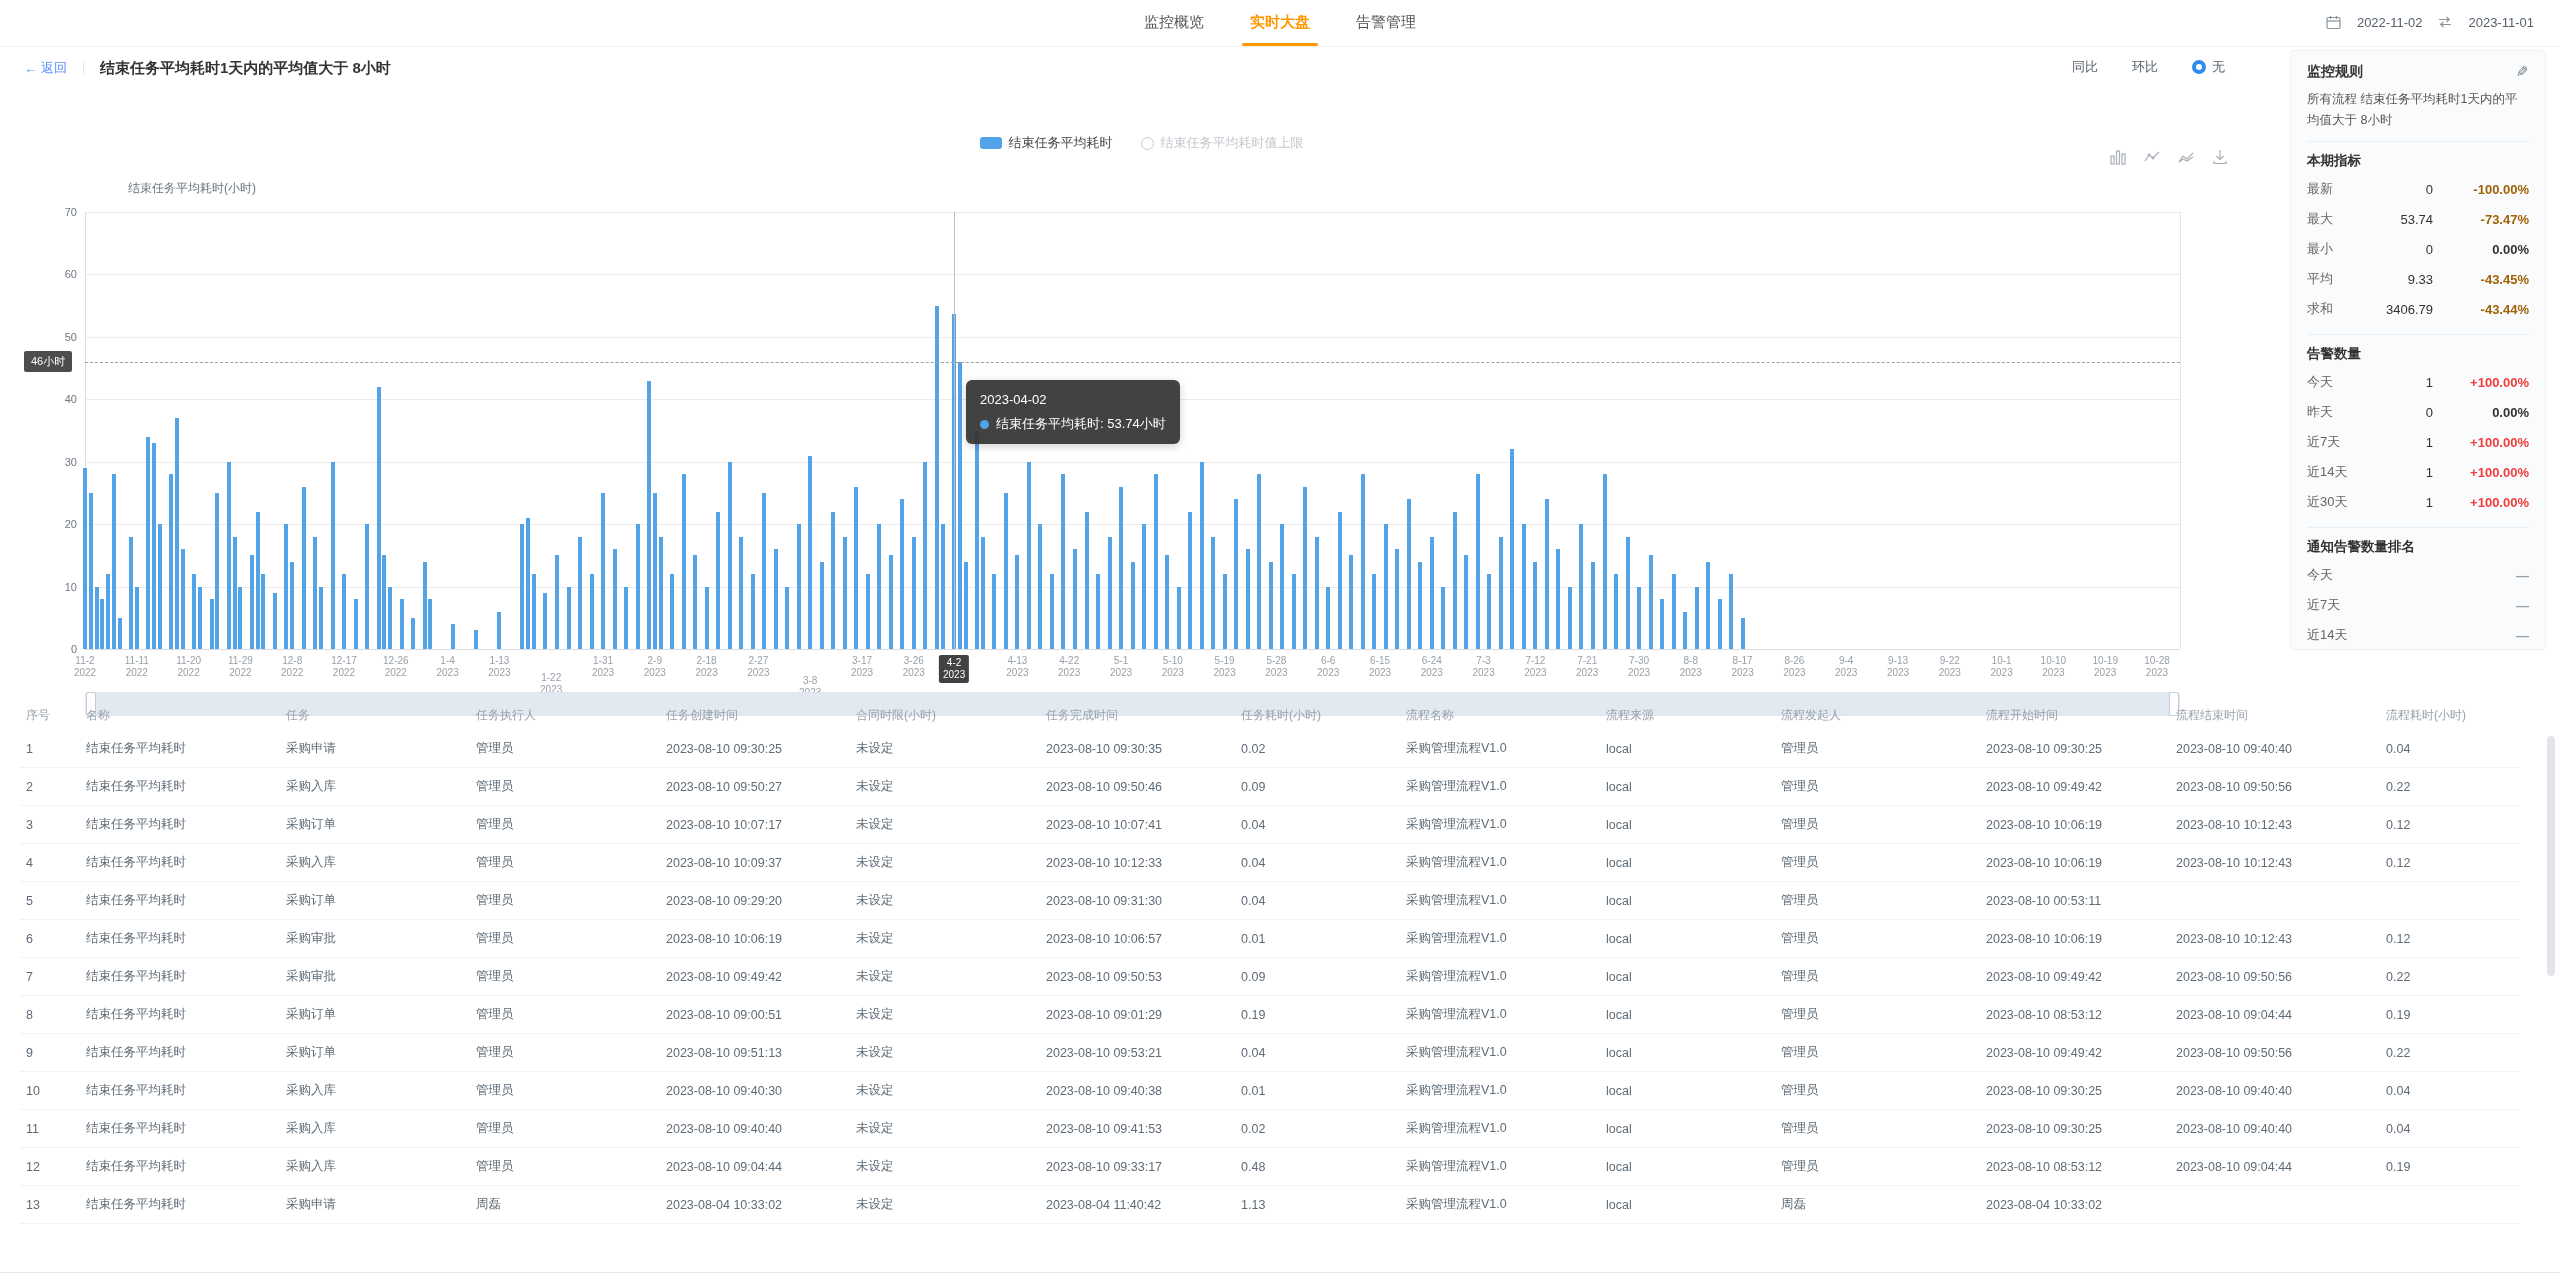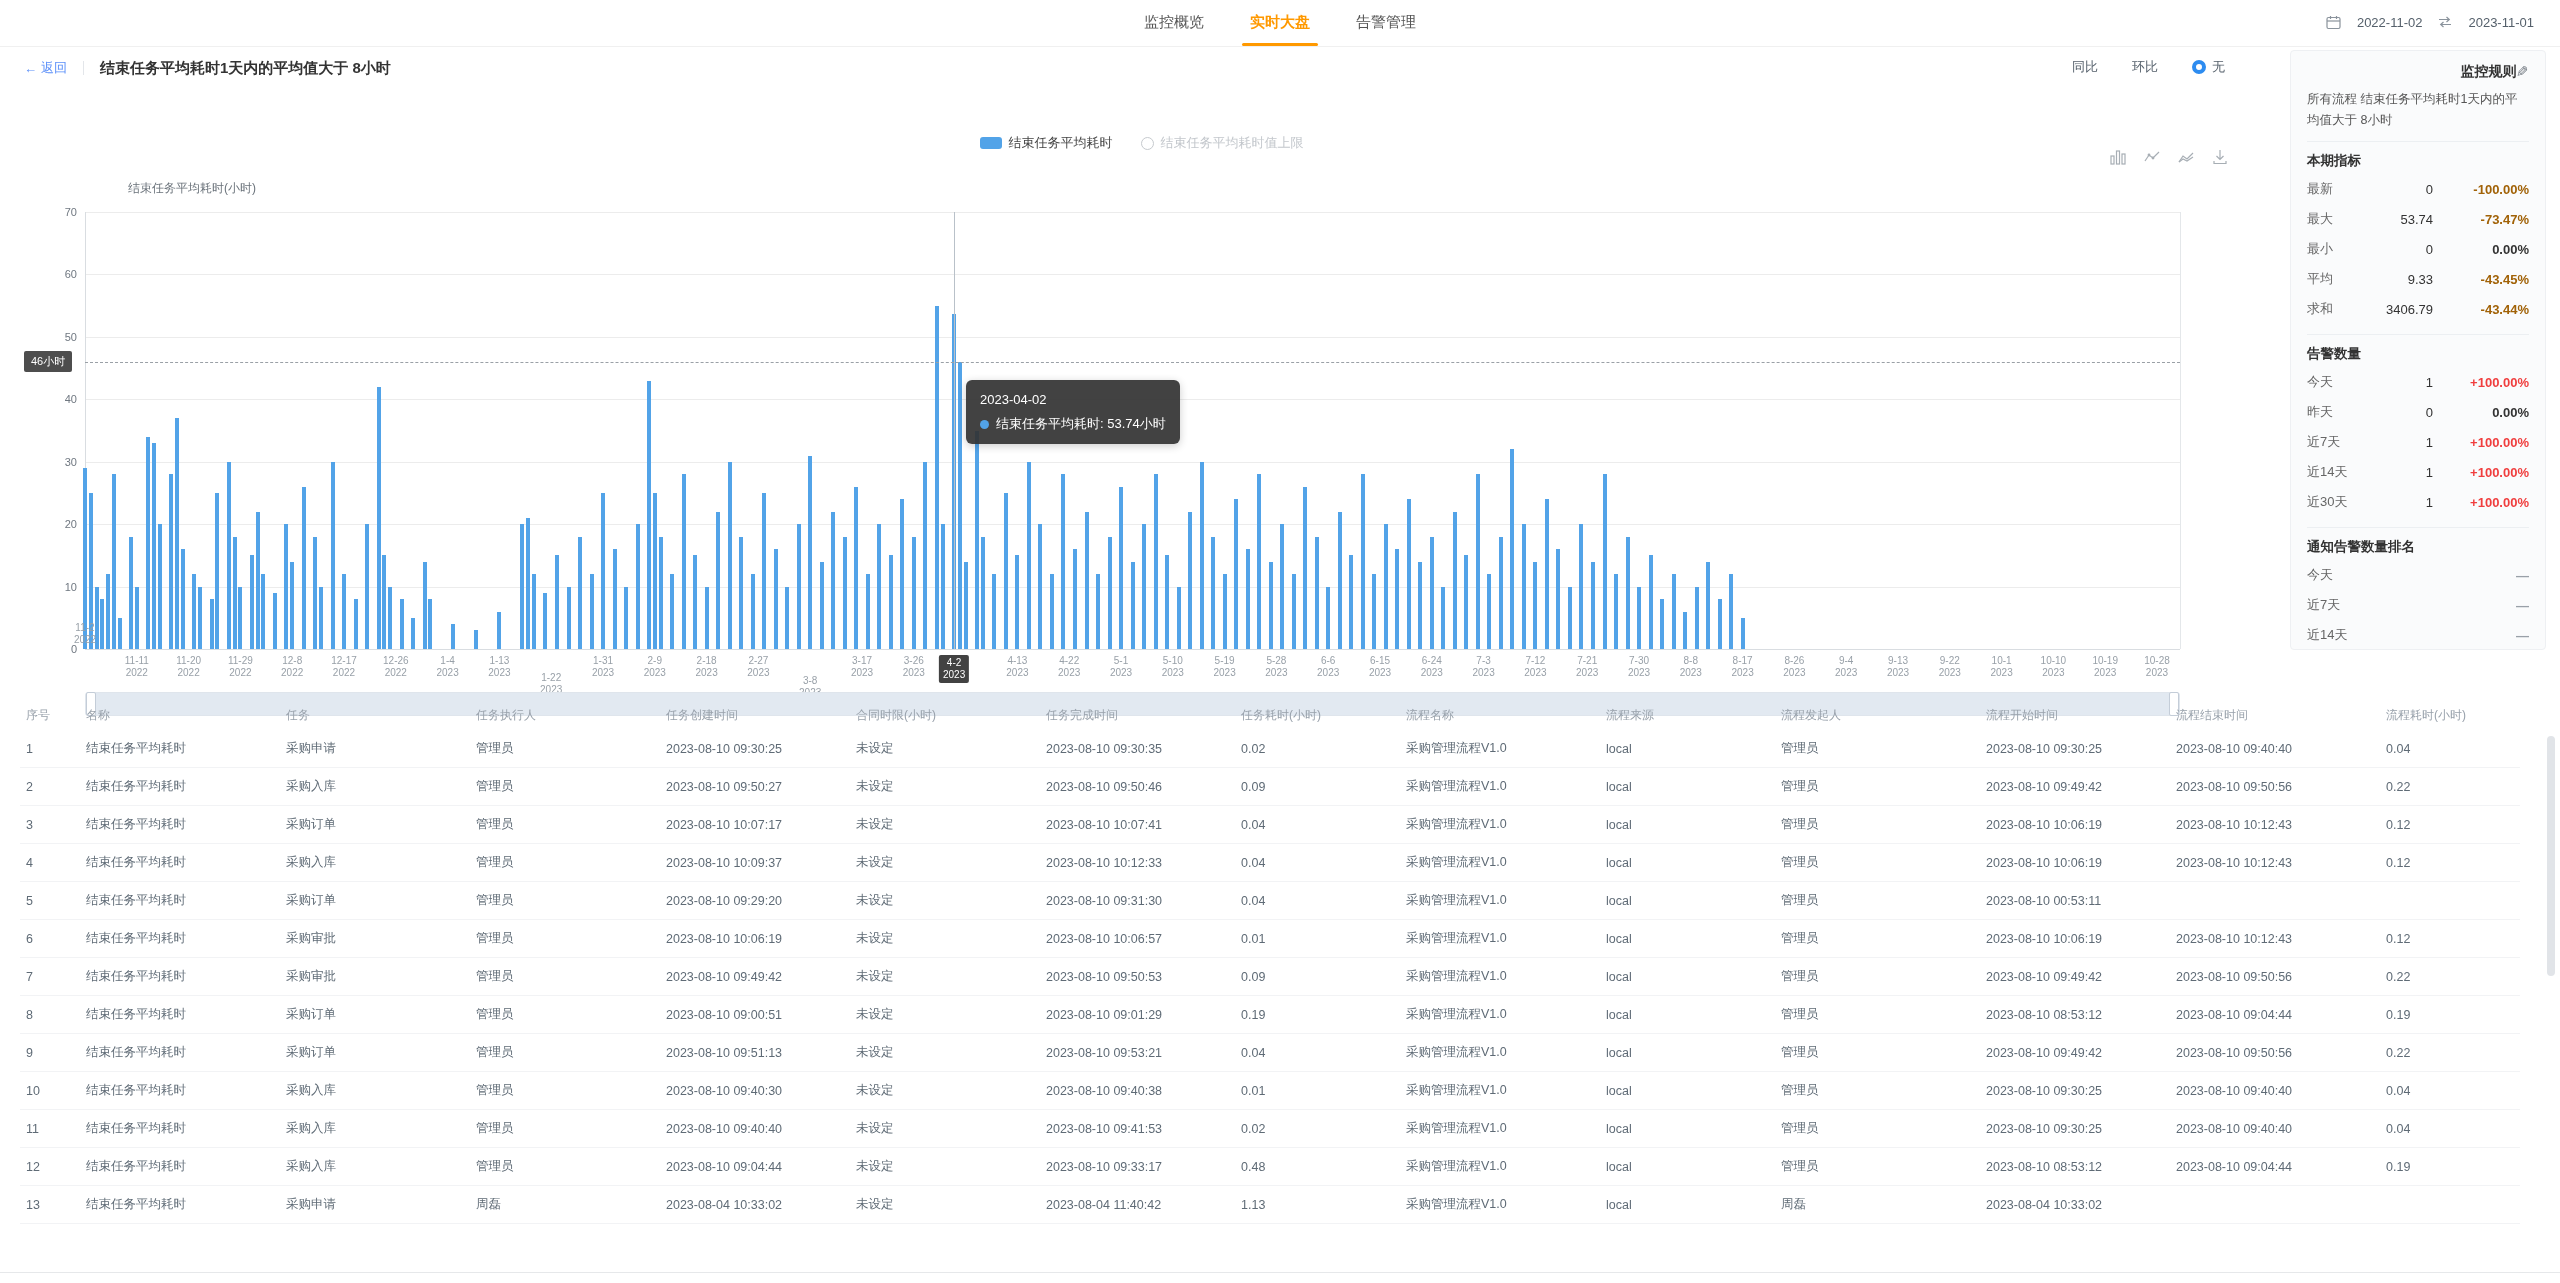--- a/index.html
+++ b/index.html
@@ -47,21 +47,21 @@
   .tooltip .row2{display:flex;align-items:center;gap:7px;margin-top:4px}
   .tooltip .tdot{width:9px;height:9px;border-radius:50%;background:#52A3E8}
   .datazoom{position:absolute;left:85px;top:602px;width:2095px;height:24px;background:#eef2f7;border:1px solid #dfe5ec;
     border-radius:3px;box-sizing:border-box;cursor:pointer}
   .dz-fill{position:absolute;left:8px;right:8px;top:0;bottom:0;background:#e2e9f1}
   .dz-handle{position:absolute;top:-1px;bottom:-1px;width:8px;background:#fff;border:1px solid #c4cdd8;border-radius:2px}
   .dz-handle.l{left:0}.dz-handle.r{right:0}
   
   .sidebar{position:absolute;left:2290px;top:50px;width:256px;height:600px;background:#fafbfc;border:1px solid #eef0f3;
     border-radius:4px;padding:12px 16px;box-sizing:border-box;overflow:hidden}
-  .sb-head{display:flex;align-items:center;justify-content:flex-end}
+  .sb-head{display:flex;align-items:center;justify-content:space-between}
   .sb-title{font-size:14px;font-weight:bold;color:#333}
   .sb-edit{font-size:15px;color:#767d85;cursor:pointer;transform:scaleX(-1)}
   .sb-desc{font-size:12.5px;color:#555;line-height:21px;margin-top:8px}
   .sb-section{margin-top:10px;padding-top:10px;border-top:1px solid #eceff2}
   .sb-sec-title{font-size:13.5px;font-weight:bold;color:#333;margin-bottom:4px}
   .sb-row{display:flex;align-items:center;height:30px;font-size:13px}
   .sb-row .lb{flex:1;color:#666}
   .sb-row .vl{width:76px;text-align:right;color:#333}
   .sb-row .ch{width:96px;text-align:right;font-weight:bold;font-size:13px}
   .ch.green{color:#a16207}.ch.red{color:#F03E3E}.ch.dark{color:#333}
@@ -324,21 +324,21 @@
         <div class="bar" style="left: 1671.5px; top: 484.1px; width: 4px; height: 74.9px; background: rgb(82, 163, 232);"></div>
         <div class="bar" style="left: 1683px; top: 521.5px; width: 4px; height: 37.5px; background: rgb(82, 163, 232);"></div>
         <div class="bar" style="left: 1694.5px; top: 496.6px; width: 4px; height: 62.4px; background: rgb(82, 163, 232);"></div>
         <div class="bar" style="left: 1706px; top: 471.6px; width: 4px; height: 87.4px; background: rgb(82, 163, 232);"></div>
         <div class="bar" style="left: 1717.6px; top: 509.1px; width: 4px; height: 49.9px; background: rgb(82, 163, 232);"></div>
         <div class="bar" style="left: 1729.1px; top: 484.1px; width: 4px; height: 74.9px; background: rgb(82, 163, 232);"></div>
         <div class="bar" style="left: 1740.6px; top: 527.8px; width: 4px; height: 31.2px; background: rgb(82, 163, 232);"></div>
         <div class="pointer-line" style="left: 954.1px; top: 122px; height: 437px;"></div>
         <div class="thresh" style="left: 85px; top: 271.829px; width: 2095px;"></div>
         <div class="thresh-label" style="left: 24px; top: 260.829px;">46小时</div>
-        <div class="xtick" style="left: 85px; top: 532px;">
+        <div class="xtick" style="left: 85px; top: 565px;">
           <div>11-2</div>
           <div>2022</div>
         </div>
         <div class="xtick" style="left: 136.8px; top: 565px;">
           <div>11-11</div>
           <div>2022</div>
         </div>
         <div class="xtick" style="left: 188.6px; top: 565px;">
           <div>11-20</div>
           <div>2022</div>

